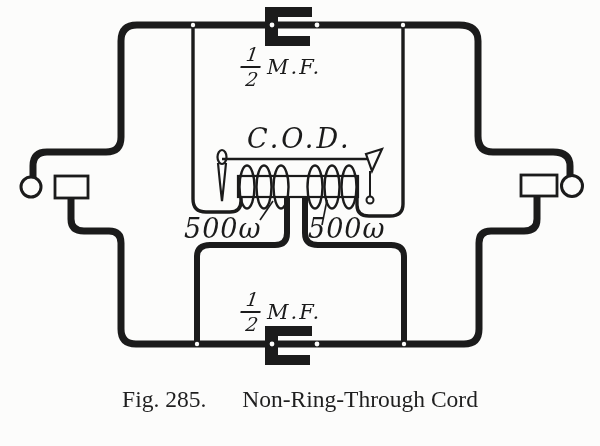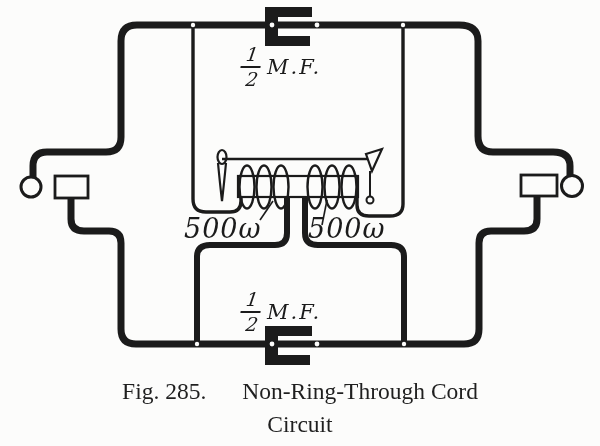--- a/index.html
+++ b/index.html
@@ -19,21 +19,21 @@
   .mf-bottom{left:242px;top:290px;}
   .frac{display:inline-flex;flex-direction:column;align-items:center;font-size:19px;font-style:italic;line-height:1;margin-right:5px;}
   .frac .fn{padding:0 4px 2px 4px;border-bottom:2.2px solid #1b1b1b;transform:skewX(-8deg);}
   .frac .fd{padding-top:2px;transform:skewX(-8deg);}
   .funit{font-size:21px;font-style:italic;letter-spacing:2px;}
   .caption{
     position:absolute;left:0;width:600px;text-align:center;
     font-family:"Liberation Serif","DejaVu Serif",serif;
     font-size:23.5px;color:#1f1f1f;line-height:1;
   }
-  .caption-line1{top:380px;font-family:Liberation Serif, serif;}
+  .caption-line1{top:388px;font-family:Liberation Serif, serif;}
   .caption-line2{top:413px;}
   .cap-gap{display:inline-block;width:36px;}
 </style>
 </head>
 <body>
 
 <div class="page">
 
   <svg width="600" height="446" viewBox="0 0 600 446">
 
@@ -109,20 +109,21 @@
         <circle cx="370" cy="200" r="3.5" fill="none" stroke-width="2"></circle>
       </g>
 
       <g stroke="#1b1b1b" stroke-width="1.6">
         <line x1="260" y1="220" x2="273" y2="201"></line>
         <line x1="322" y1="225" x2="327" y2="200"></line>
       </g>
     </g>
   </svg>
 
+  <div class="lbl lbl-cod">C.O.D.</div>
 
   <div class="lbl mf mf-top">
     <span class="frac">
       <span class="fn">1</span>
       <span class="fd">2</span>
     </span>
     <span class="funit">M.F.</span>
   </div>
 
   <div class="lbl lbl-w-left">500ω</div>
@@ -132,15 +133,14 @@
     <span class="frac">
       <span class="fn">1</span>
       <span class="fd">2</span>
     </span>
     <span class="funit">M.F.</span>
   </div>
 
   <div class="caption caption-line1">
     <span>Fig. 285.</span><span class="cap-gap"></span><span>Non-Ring-Through Cord</span>
   </div>
-  <div class="caption caption-line2">Circuit</div>
 
 </div>
 
 </body></html>

